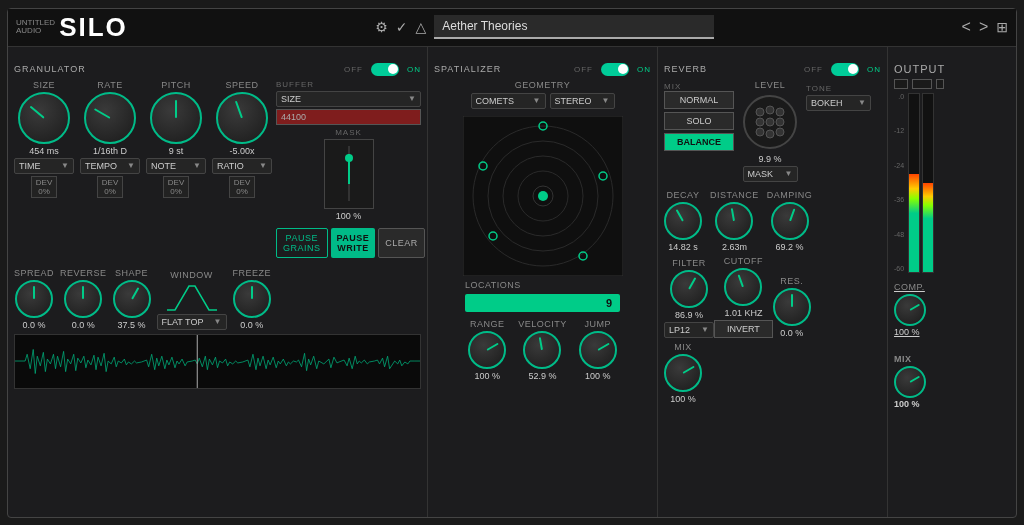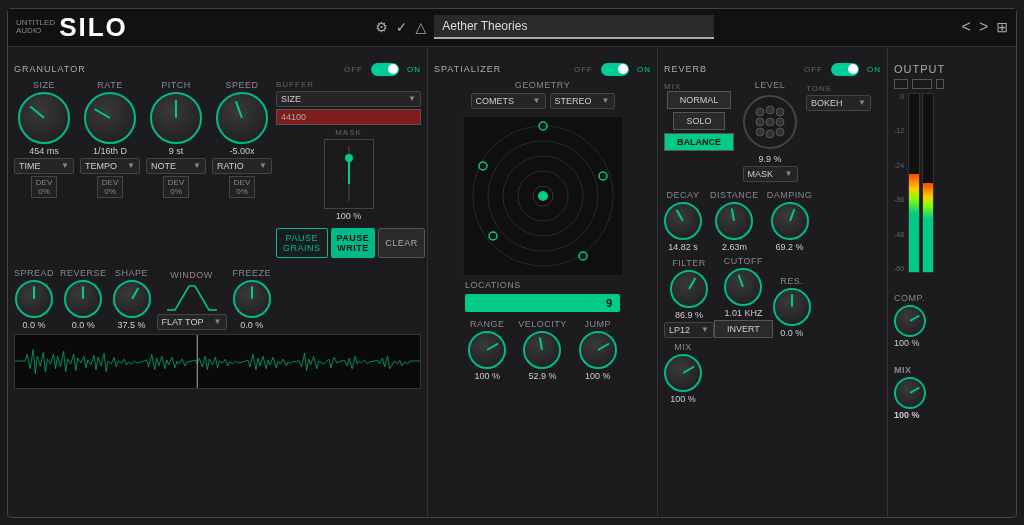--- a/index.html
+++ b/index.html
@@ -325,21 +325,20 @@
     }
     
     .reverb-section {
       width: 230px;
       flex-shrink: 0;
     }
     .mix-buttons {
       display: flex;
       flex-direction: column;
       gap: 3px;
-      align-items: center;
     }
     .mix-btn {
       padding: 3px 12px;
       font-size: 9px;
       cursor: pointer;
       background: #2a2a2a;
       border: 1px solid #555;
       color: #ccc;
       text-align: center;
     }
@@ -371,21 +370,22 @@
       position: relative;
       overflow: hidden;
     }
     .meter-fill {
       position: absolute;
       bottom: 0;
       width: 100%;
       background: linear-gradient(to top, #00cc88 0%, #00cc88 60%, #88ff00 75%, #ffcc00 85%, #ff4400 100%);
     }
     .comp-section {
-      margin-top: 19px;
+      margin-top: 8px;
+      text-decoration: underline;
     }
     
     .window-shape {
       width: 50px;
       height: 30px;
     }
     .freeze-knob { margin-top: 4px; }
     .pause-btns {
       display: flex;
       flex-direction: row;

